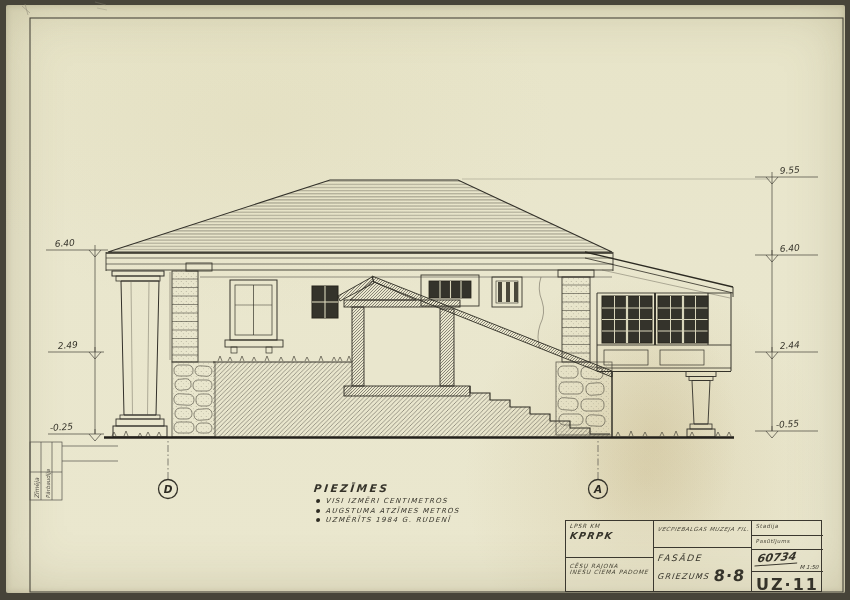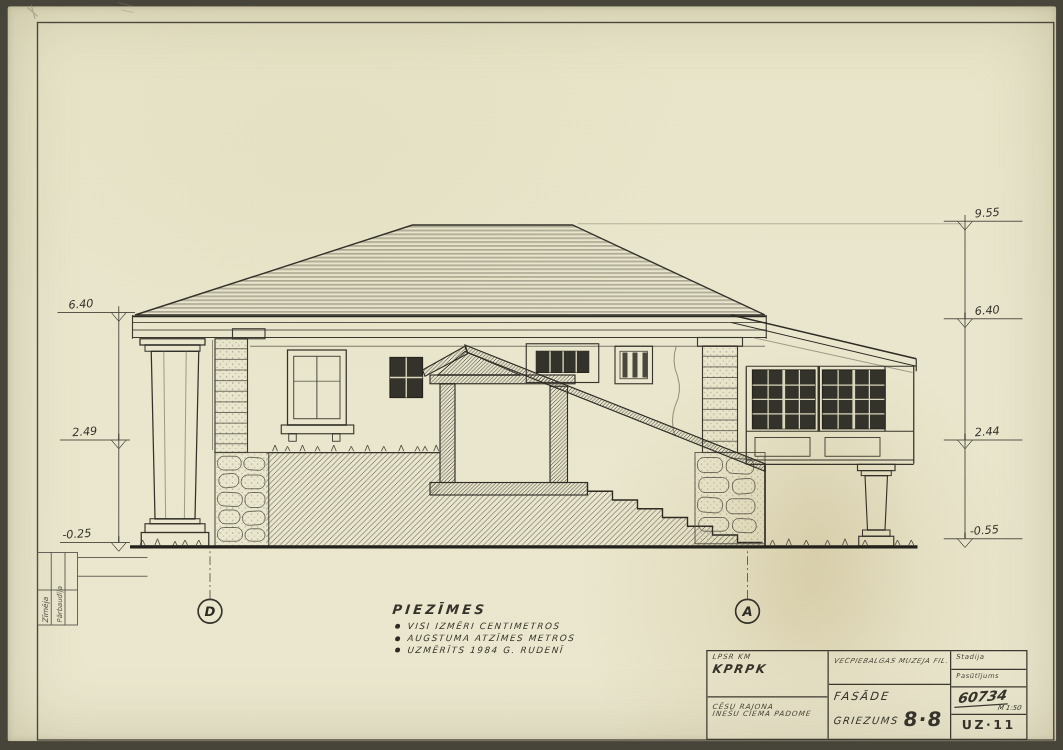--- a/index.html
+++ b/index.html
@@ -41,21 +41,21 @@
   .tb-fasade{font-size:9px;letter-spacing:1.6px;transform:skewX(-8deg);margin-top:3px;}
   .tb-griez{font-size:8px;letter-spacing:1.2px;transform:skewX(-8deg);margin-top:3px;white-space:nowrap;}
   .tb-sec{font-size:16px;font-weight:bold;letter-spacing:1px;font-style:normal;vertical-align:-2px;}
   .tb-stage{height:15px;border-bottom:1px solid #3b382f;font-size:5.6px;color:#4a473a;transform-origin:left top;}
   .tb-order{height:14px;border-bottom:1px solid #3b382f;font-size:5.4px;color:#4a473a;}
   .tb-stage,.tb-order{letter-spacing:.5px;}
   .tb-num{height:22px;border-bottom:1px solid #3b382f;padding-top:1px;}
   .tb-no{font-size:11px;font-weight:bold;transform:skewX(-14deg) rotate(-4deg);width:42px;
          border-bottom:1px solid #3b382f;text-align:center;}
   .tb-scale{font-size:5.5px;text-align:right;transform:skewX(-10deg);margin-top:-1px;}
-  .tb-code{flex:1;font-style:normal;font-weight:bold;font-size:10px;letter-spacing:2px;
+  .tb-code{flex:1;font-style:normal;font-weight:bold;font-size:16px;letter-spacing:2px;
            text-align:center;padding-top:3px;}
 </style>
 </head>
 <body>
 
 <div class="photo">
   <div class="paper"></div>
 
   <svg class="drawing" width="850" height="600" viewBox="0 0 850 600">
     <defs>

